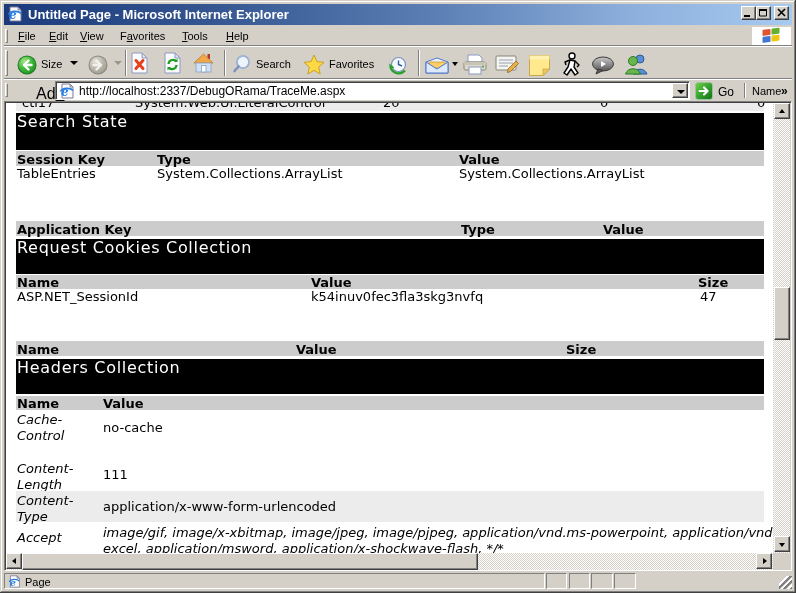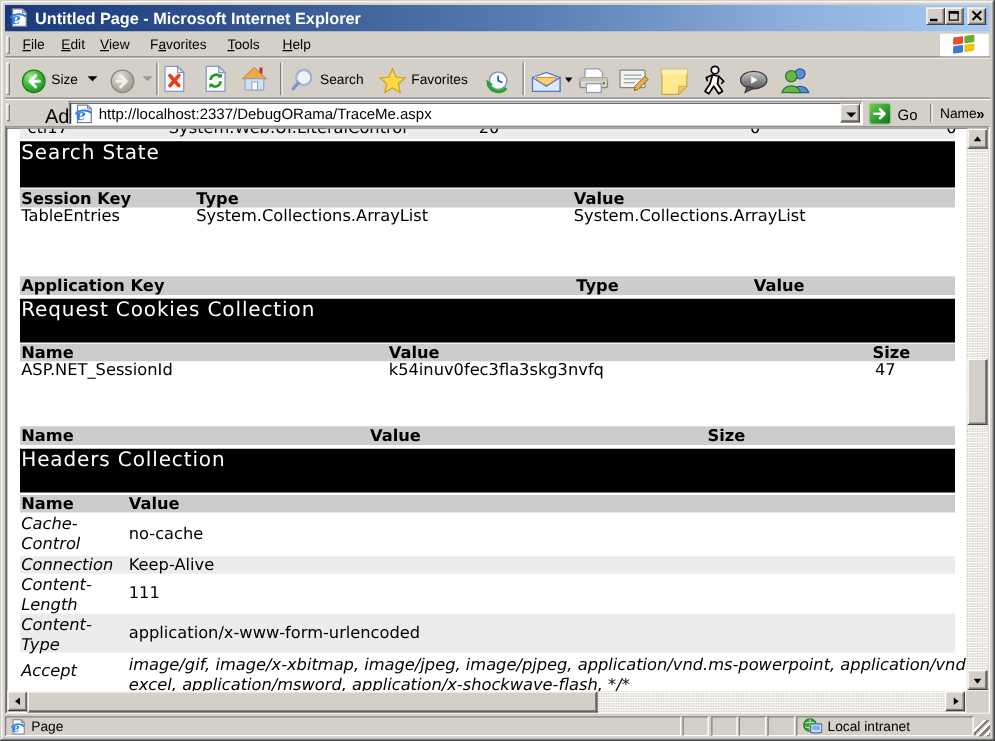--- a/index.html
+++ b/index.html
@@ -398,26 +398,20 @@
           <span class="cell" style="left:87px;top:0px">Value</span>
         </div>
 
         <div class="crow" style="top:307px;height:35px">
           <div class="namecell" style="left:1px;top:2px">
             <span>Cache-</span>
             <span>Control</span>
           </div>
           <span class="cell" style="left:87px;top:10px">no-cache</span>
         </div>
-        <div class="crow" style="top:342px;height:14px;background:#ececec">
-          <div class="namecell" style="left:1px;top:0px">
-            <span>Connection</span>
-          </div>
-          <span class="cell" style="left:87px;top:0px">Keep-Alive</span>
-        </div>
         <div class="crow" style="top:356px;height:32px">
           <div class="namecell" style="left:1px;top:2px">
             <span>Content-</span>
             <span>Length</span>
           </div>
           <span class="cell" style="left:87px;top:8px">111</span>
         </div>
         <div class="crow" style="top:388px;height:31px;background:#ececec">
           <div class="namecell" style="left:1px;top:2px">
             <span>Content-</span>
@@ -463,27 +457,17 @@
           <path d="M11 1 l3 3 h-3 z" fill="#c9c9e0" stroke="#7a7a9a" stroke-width="0.8"></path>
           <text x="2" y="13" font-size="12" font-weight="bold" font-style="italic" fill="#2a7de1" font-family="DejaVu Serif,serif">e</text>
           <path d="M1.5 8.5 c2-4 10-4 12.5-1" stroke="#2a7de1" stroke-width="1.6" fill="none"></path>
         </svg>
         <span id="status-text">Page</span>
       </div>
       <div class="panel" style="left:542px;width:21px"></div>
       <div class="panel" style="left:565px;width:21px"></div>
       <div class="panel" style="left:587px;width:22px"></div>
       <div class="panel" style="left:610px;width:22px"></div>
-      <div class="panel" style="left:633px;width:142px">
-        <svg style="position:absolute;left:4px;top:0px" width="16" height="15" viewBox="0 0 16 15">
-          <circle cx="6" cy="6" r="5" fill="#3aa03a" stroke="#1e7a1e"></circle>
-          <path d="M2 4.5 Q6 2.5 10 4.5 M2 7.5 Q6 9.5 10 7.5 M6 1 V11" stroke="#bfe8bf" stroke-width="0.8" fill="none"></path>
-          <rect x="6.5" y="5" width="9" height="7" rx="1" fill="#cfe2f5" stroke="#4a6a9a"></rect>
-          <rect x="8" y="6.5" width="6" height="3.5" fill="#7ab0e8"></rect>
-          <rect x="8.5" y="12" width="5" height="1.5" fill="#9aa8b8"></rect>
-        </svg>
-        <span id="zone-text">Local intranet</span>
-      </div>
       <div id="grip"></div>
     </div>
 
   </div>
 </div>
 
 </body></html>

